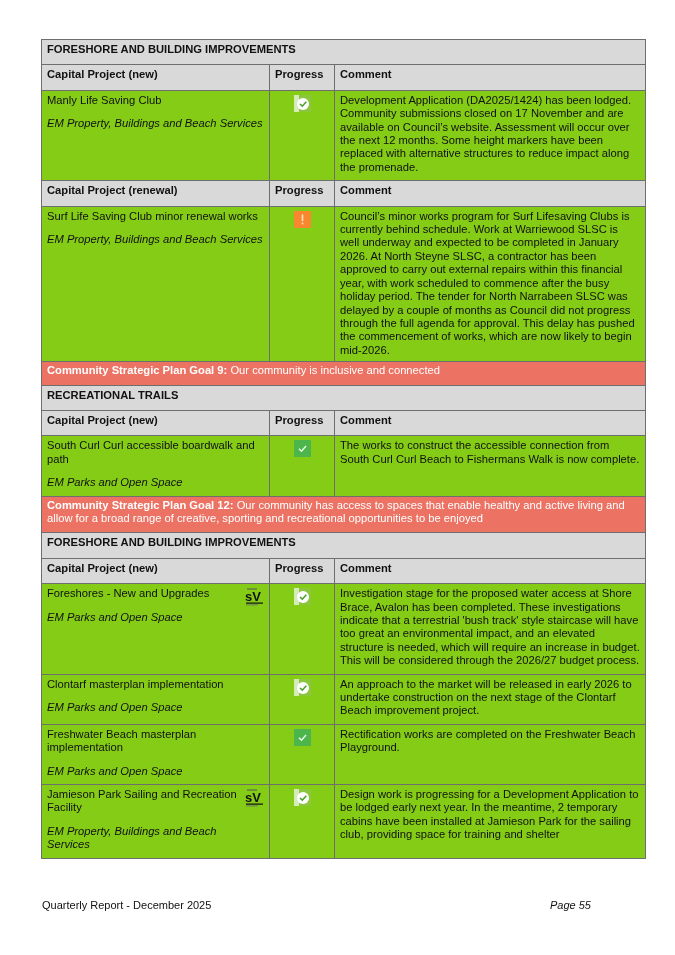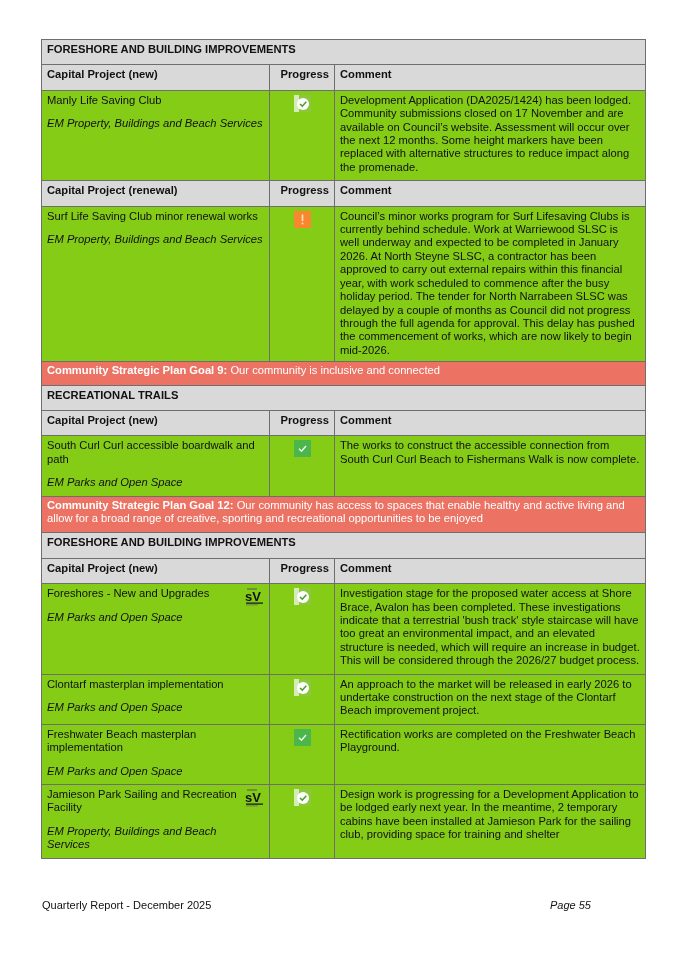--- a/index.html
+++ b/index.html
@@ -5,21 +5,21 @@
     html, body { margin:0; padding:0; background:#ffffff; }
     body { width:675px; height:955px; position:relative; font-family:"Liberation Sans", sans-serif; color:#111; }
     .page { position:absolute; left:41px; top:39px; width:604px; }
     table { border-collapse:collapse; width:604px; table-layout:fixed; font-size:11.2px; line-height:13.4px; }
     td, th { border:1px solid #6e6e6e; vertical-align:top; padding:3px 5px 4px 5px; text-align:left; }
     col.c1 { width:228px; } col.c2 { width:65px; } col.c3 { width:311px; }
     .goal td { background:#ec7264; color:#ffffff; padding:2px 5px 7px 5px; }
     .goal b { font-weight:bold; }
     .section td { background:#d9d9d9; font-weight:bold; padding:3px 5px 8px 5px; }
     .colhead td { background:#d9d9d9; font-weight:bold; padding:3px 5px 8px 5px;margin-left:48px; }
-    .colhead td.prog { text-align:right; }
+    .colhead td.prog { text-align:left; }
     .row td { background:#84cc16; }
     .proj-name { display:block; }
     .proj-owner { display:block; font-style:italic; margin-top:10px; }
     .proj-cell { position:relative; }
     .prog-cell { text-align:center; padding-top:4px; }
     .icon { display:inline-block; width:17px; height:17px; vertical-align:top; }
     .sv-logo { position:absolute; right:4px; top:4px; width:20px; height:19px; }
     .footer { position:absolute; top:899px; left:42px; width:560px; font-size:11px; }
     .footer .left { position:absolute; left:0; }
     .footer .right { position:absolute; left:508px;font-style:italic; }

